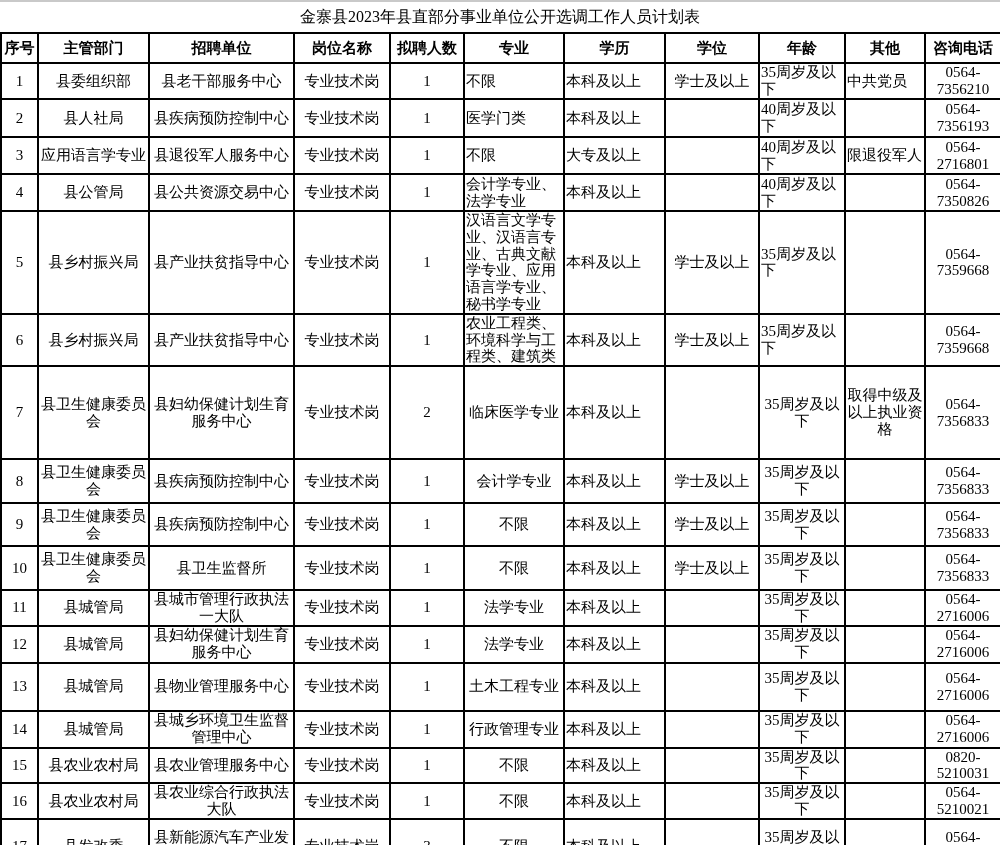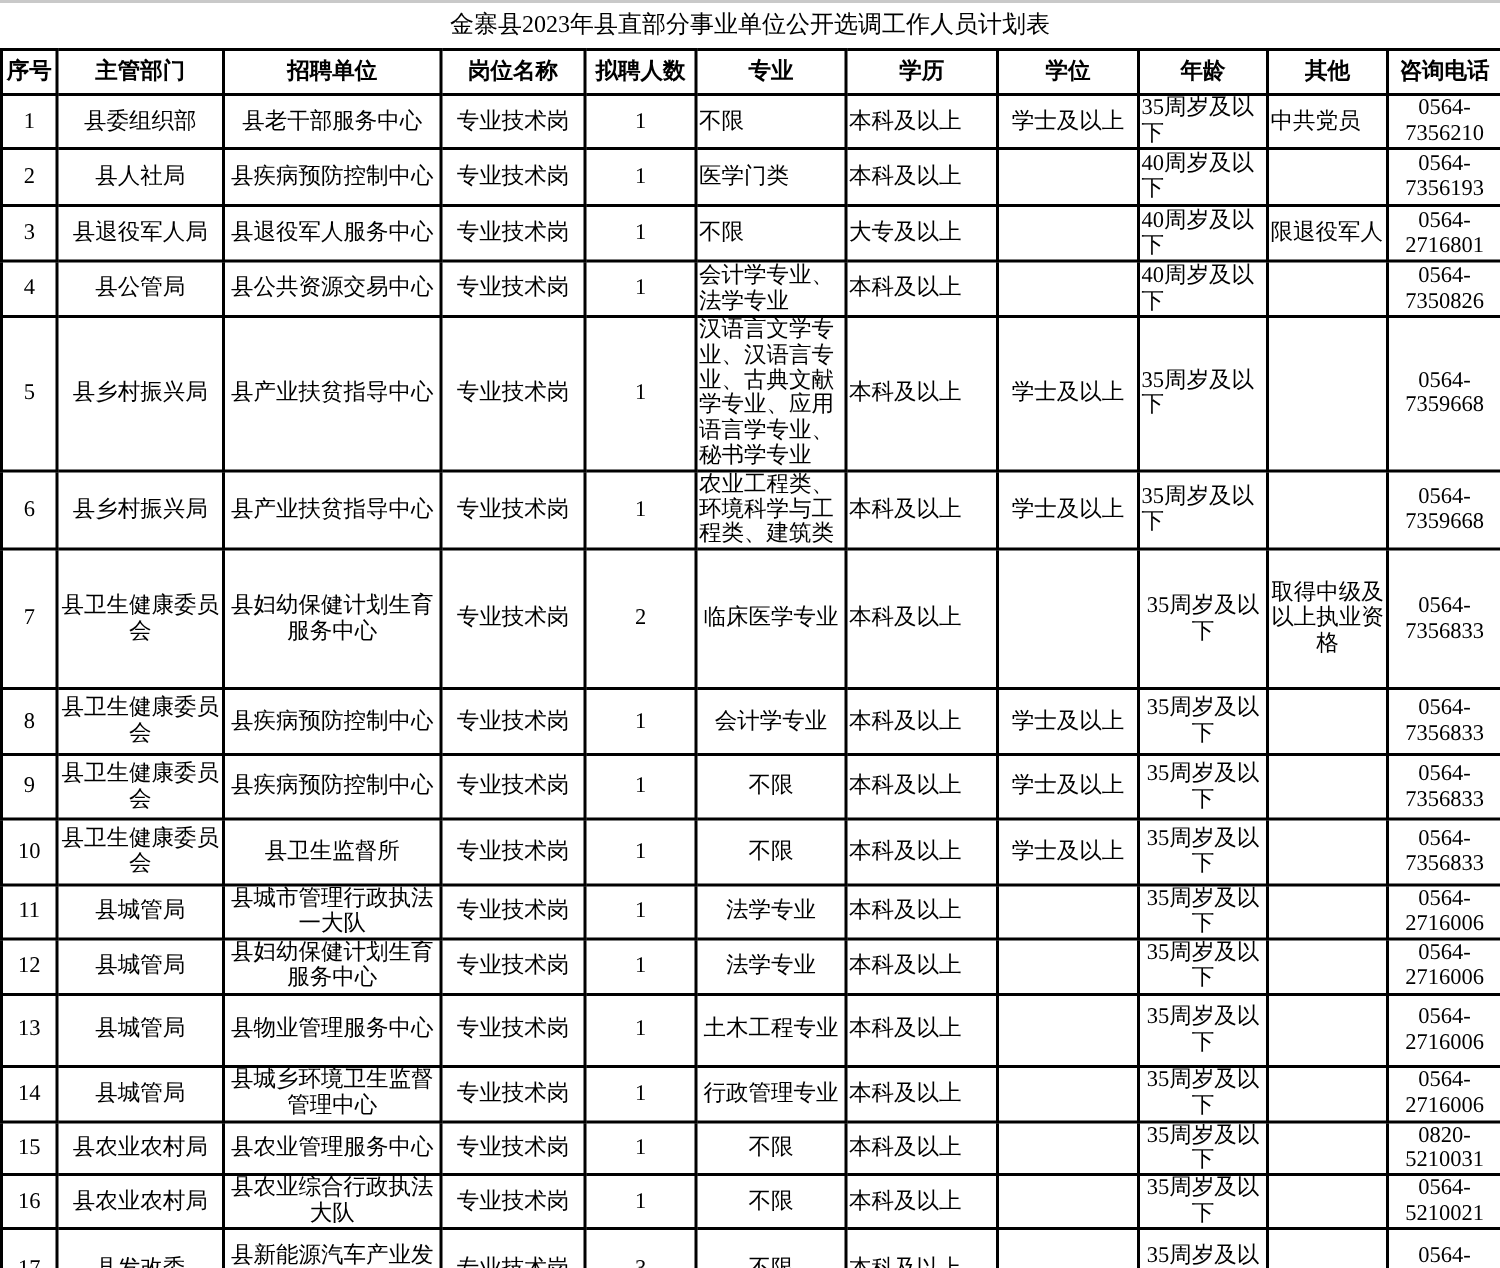--- a/index.html
+++ b/index.html
@@ -97,21 +97,21 @@
           <td class="c4">1</td>
           <td class="c5 al">医学门类</td>
           <td class="c6 al">本科及以上</td>
           <td class="c7"></td>
           <td class="c8 al">40周岁及以下</td>
           <td class="c9 al"></td>
           <td class="c10">0564-7356193</td>
         </tr>
         <tr style="height: 37px;">
           <td class="c0">3</td>
-          <td class="c1">县退役军人局</td>
+          <td class="c1">应用语言学专业</td>
           <td class="c2">县退役军人服务中心</td>
           <td class="c3">专业技术岗</td>
           <td class="c4">1</td>
           <td class="c5 al">不限</td>
           <td class="c6 al">大专及以上</td>
           <td class="c7"></td>
           <td class="c8 al">40周岁及以下</td>
           <td class="c9 al">限退役军人</td>
           <td class="c10">0564-2716801</td>
         </tr>

